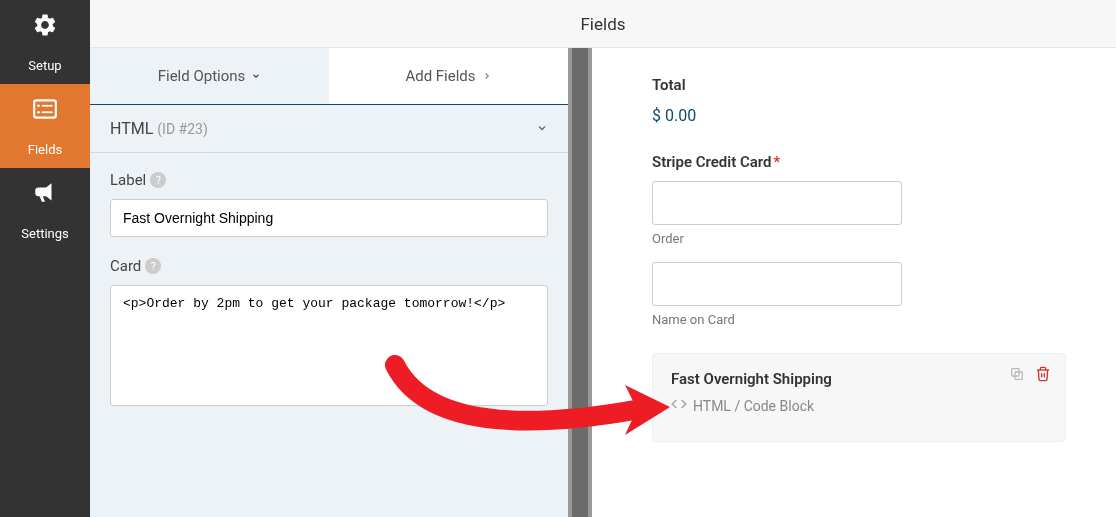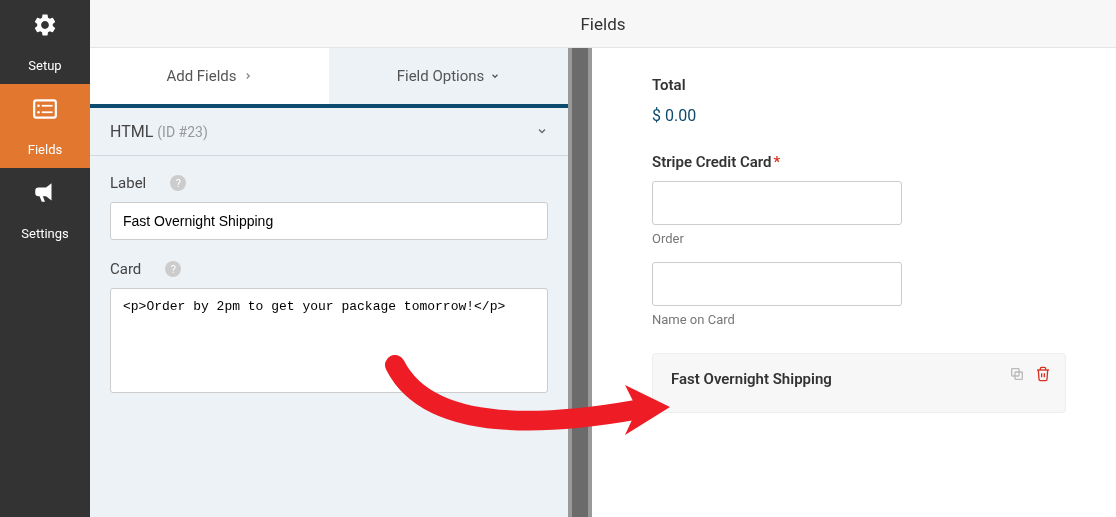--- a/index.html
+++ b/index.html
@@ -19,30 +19,30 @@
     
     .content { flex: 1; display: flex; }
     
     
     .left-panel { width: 478px; background: #edf2f7; display: flex; flex-direction: column; }
     .tabs { display: flex; height: 56px; }
     .tab { flex: 1; display: flex; align-items: center; justify-content: center; gap: 6px; font-size: 15px; color: #555; cursor: pointer; }
     .tab.add-fields { background: #fff; }
     .tab.field-options { background: #edf2f7; }
     
-    .field-header { padding: 14px 20px; display: flex; align-items: center; justify-content: space-between; border-top: 4px solid #0c4a6e; border-bottom: 1px solid #d0d8e0; cursor: pointer; }
+    .field-header { padding: 14px 20px; display: flex; align-items: center; justify-content: space-between; border-top: 1px solid #0c4a6e; border-bottom: 1px solid #d0d8e0; cursor: pointer; }
     .field-header-title { font-size: 16px; color: #444; }
     .field-header-id { color: #999; font-size: 14px; }
     
     .field-body { padding: 18px 20px; }
-    .field-label-row { display: flex; align-items: center; gap: 24px; margin-bottom: 10px; font-size: 15px; color: #444; }
+    .field-label-row { display: flex; align-items: center; gap: 4px; margin-bottom: 10px; font-size: 15px; color: #444; }
     .help-icon { width: 16px; height: 16px; border-radius: 50%; background: #ccc; color: #fff; font-size: 11px; display: flex; align-items: center; justify-content: center; }
     
     .text-input { width: 100%; padding: 10px 12px; border: 1px solid #ccc; border-radius: 3px; font-size: 14px; background: #fff; }
-    .code-textarea { width: 100%; height: 105px; padding: 10px 12px; border: 1px solid #ccc; border-radius: 3px; font-family: "Courier New", monospace; font-size: 13px; background: #fff; resize: none; }
+    .code-textarea { width: 100%; height: 121px; padding: 10px 12px; border: 1px solid #ccc; border-radius: 3px; font-family: "Courier New", monospace; font-size: 13px; background: #fff; resize: none; }
     
     .field-group { margin-bottom: 20px; }
     
     
     .divider { width: 24px; background: #6b6b6b; border-left: 4px solid #999; border-right: 4px solid #999; }
     
     
     .preview { flex: 1; background: #fff; padding: 0 50px 20px 60px; overflow: auto; }
     .preview-section { margin-top: 28px; }
     .preview-label { font-size: 15px; font-weight: 600; color: #333; margin-bottom: 10px; display: flex; align-items: center; }
@@ -96,33 +96,33 @@
     </div>
   </div>
 
   <div class="main">
     <div class="header">
       <span>Fields</span>
     </div>
     <div class="content">
       <div class="left-panel">
         <div class="tabs">
+          <div class="tab field-options">
+            <span>Field Options</span>
+            <span>
+              <svg width="10" height="10" viewBox="0 0 24 24" fill="none" stroke="#555" stroke-width="3">
+                  <polyline points="6 9 12 15 18 9"></polyline>
+                </svg>
+            </span>
+          </div>
           <div class="tab add-fields">
             <span>Add Fields</span>
             <span>
               <svg width="10" height="10" viewBox="0 0 24 24" fill="none" stroke="#888" stroke-width="3">
                   <polyline points="9 18 15 12 9 6"></polyline>
-                </svg>
-            </span>
-          </div>
-          <div class="tab field-options">
-            <span>Field Options</span>
-            <span>
-              <svg width="10" height="10" viewBox="0 0 24 24" fill="none" stroke="#555" stroke-width="3">
-                  <polyline points="6 9 12 15 18 9"></polyline>
                 </svg>
             </span>
           </div>
         </div>
 
         <div class="field-header">
           <div class="field-header-title">
             <span>HTML</span>
             <span class="field-header-id">(ID #23)</span>
           </div>
@@ -181,20 +181,29 @@
             <span class="action-icon">
               <svg width="16" height="16" viewBox="0 0 24 24" fill="none" stroke="#d93025" stroke-width="2">
                   <polyline points="3 6 5 6 21 6"></polyline>
                   <path d="M19 6l-1 14a2 2 0 0 1-2 2H8a2 2 0 0 1-2-2L5 6"></path>
                   <path d="M10 11v6M14 11v6"></path>
                   <path d="M8 6V4a2 2 0 0 1 2-2h4a2 2 0 0 1 2 2v2"></path>
                 </svg>
             </span>
           </div>
           <div class="html-block-title">Fast Overnight Shipping</div>
+          <div class="html-block-type">
+            <span>
+              <svg width="16" height="16" viewBox="0 0 24 24" fill="none" stroke="#aaa" stroke-width="2.5">
+                  <polyline points="16 18 22 12 16 6"></polyline>
+                  <polyline points="8 6 2 12 8 18"></polyline>
+                </svg>
+            </span>
+            <span>HTML / Code Block</span>
+          </div>
         </div>
       </div>
     </div>
   </div>
 </div>
 
 <svg class="arrow-annotation" width="300" height="110">
   <path d="M 20 10 Q 60 90 260 55" stroke="#ee1c25" stroke-width="20" fill="none" stroke-linecap="round"></path>
   <polygon points="250,30 295,52 250,80 262,54" fill="#ee1c25"></polygon>
 </svg>

